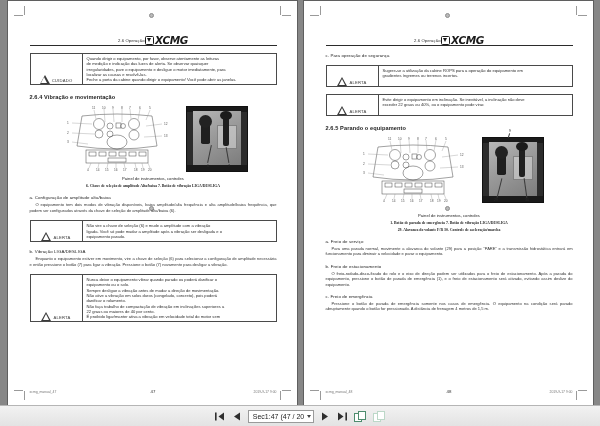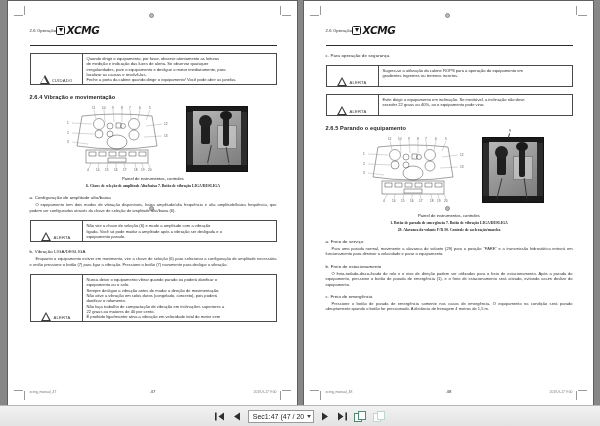--- a/index.html
+++ b/index.html
@@ -55,23 +55,23 @@
   .pagebody {
     position: absolute;
     left: 22px; right: 20px;
     top: 30px; bottom: 24px;
   }
 
   
   .runhead {
     display: flex;
     align-items: flex-end;
-    justify-content: flex-start;
+    justify-content: center;
     border-bottom: 1px solid #2b2b2b;
-    padding-bottom: 11px;
+    padding-bottom: 1px;
     height: 15px;
   }
   .runhead .sect {
     font-size: 4.2px;
     color: #2b2b2b;
     letter-spacing: .1px;
     line-height: 5px;
     padding-bottom: 1px;
   }
   .logo {

